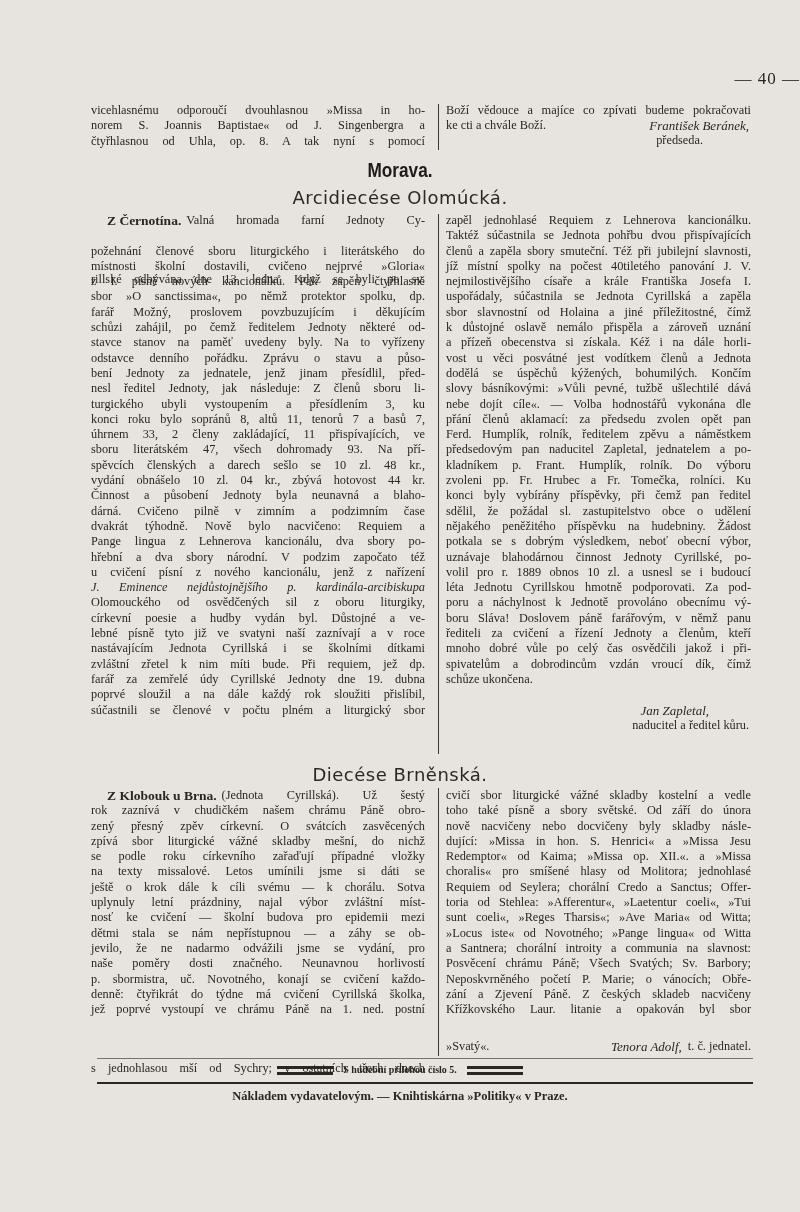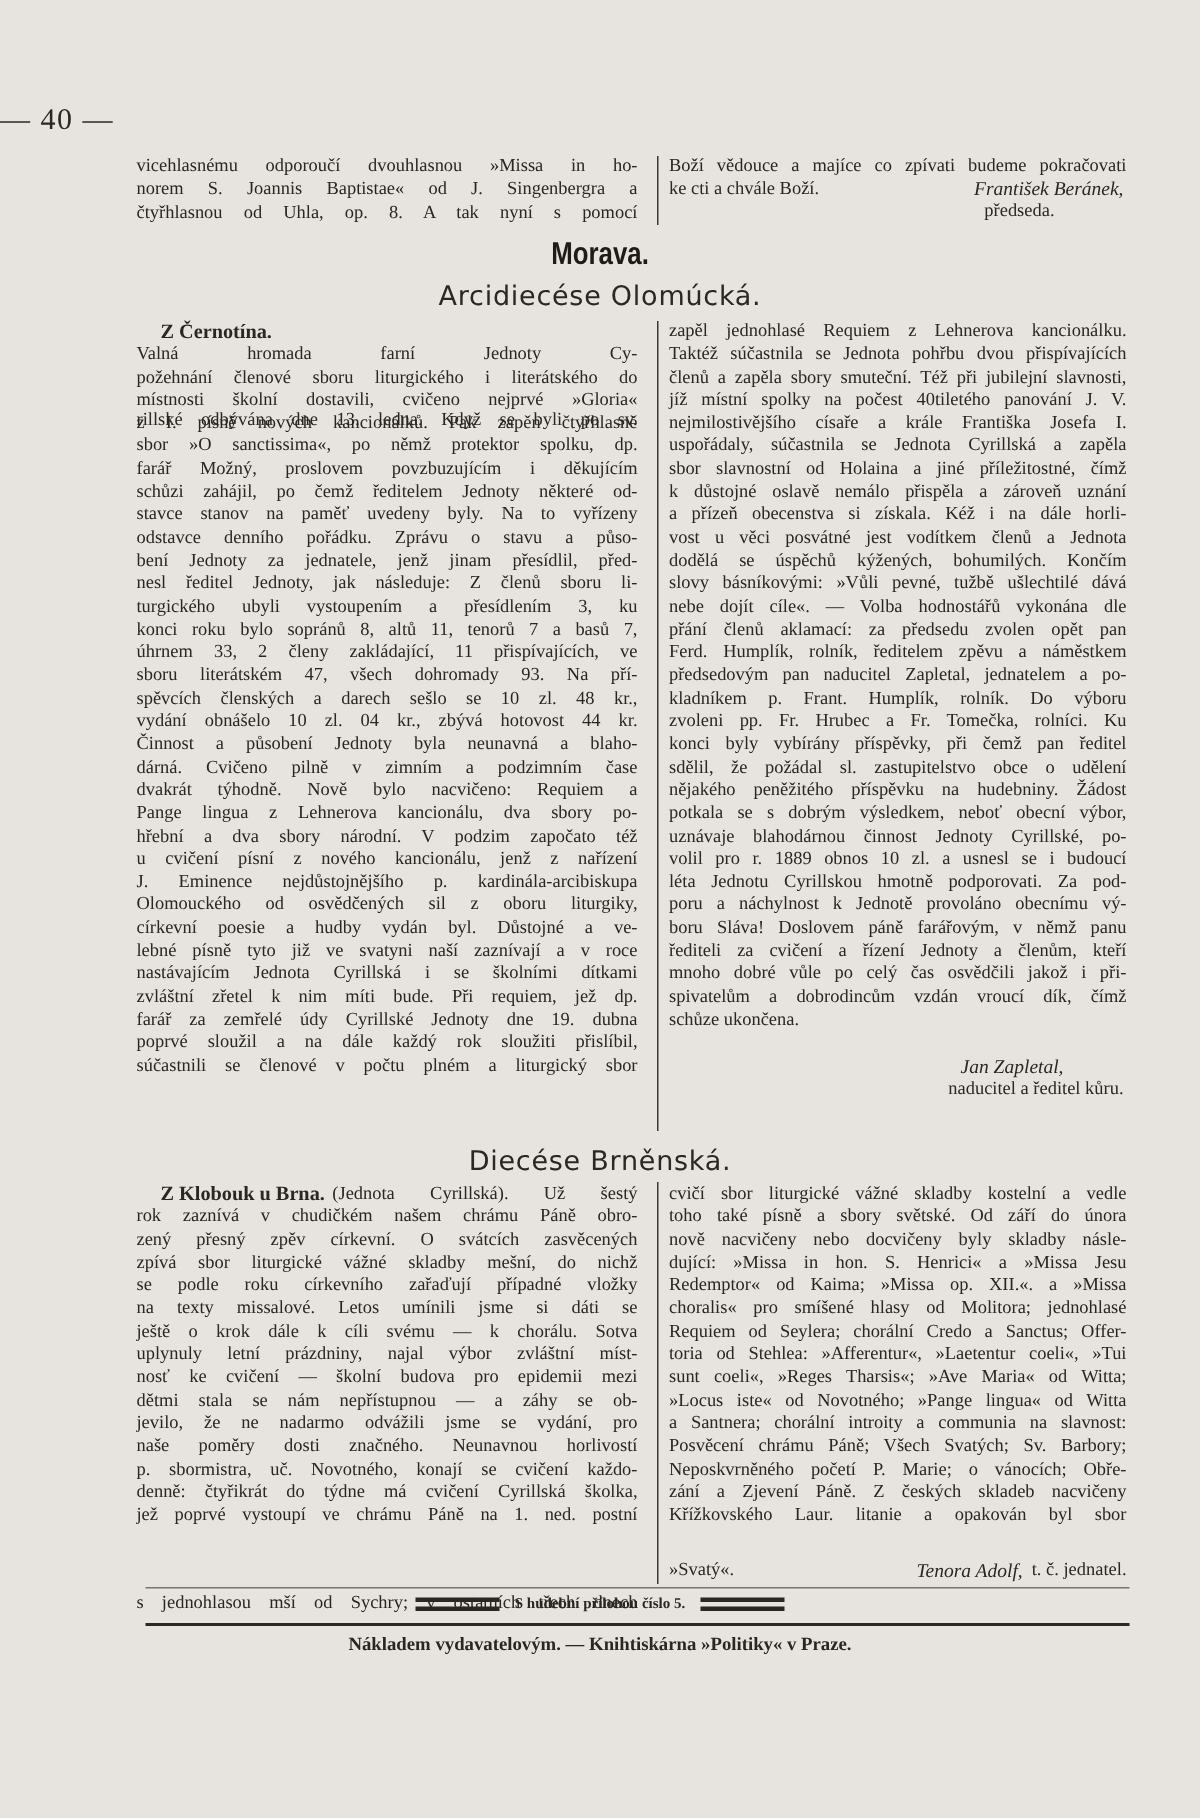--- a/index.html
+++ b/index.html
@@ -4,22 +4,22 @@
 <style>
   html, body { margin: 0; padding: 0; }
   body {
     width: 800px; height: 1212px; overflow: hidden;
     background: #e7e4df;
     font-family: "Liberation Serif", "DejaVu Serif", serif;
     color: #2a2622;
     position: relative;
   }
   .page-number {
-    position: absolute; top: 69px; left: 0; width: 800px; text-align: left;
-    font-size: 20px; letter-spacing: 1px; color: #2b2724;
+    position: absolute; top: 69px; left: 0; width: 800px; text-align: right;
+    font-size: 17px; letter-spacing: 1px; color: #2b2724;
   }
   .col {
     position: absolute; font-size: 12.3px; line-height: 15.3px;
   }
   .col .line { white-space: nowrap; display: flex; justify-content: space-between; height: 15.3px; }
   .col .line.last { justify-content: flex-start; }
   .col .line.right { justify-content: flex-end; }
   .rule-v { position: absolute; width: 1px; background: #3a3633; }
   .section-title {
     position: absolute; left: 0; width: 800px; text-align: center;
@@ -76,21 +76,21 @@
   </div>
   <div class="line" style="justify-content:flex-end; padding-right:48px;">
     <span>předseda.</span>
   </div>
 </div>
 
 <div class="section-title" style="top:158px;">Morava.</div>
 <div class="section-sub" style="top:187px;">Arcidiecése Olomúcká.</div>
 
 <div class="col" id="s1-left" style="left:91px; top:213px; width:334px;">
-    <div class="line" style="justify-content: flex-start; flex-direction: column;">
+    <div class="line" style="justify-content: flex-start;">
       <span class="lead" style="margin-left: 16px; margin-right: 5px;">Z Černotína.</span>
       <span style="flex: 1 1 0%; text-align: justify; text-align-last: justify;">Valná hromada farní Jednoty Cy-</span>
     </div>
     <div class="line">
       <span style="flex: 1 1 0%; text-align: justify; text-align-last: justify; margin-top: 44px;">rillské odbývána dne 13. ledna. Když se byli po sv.</span>
     </div>
     <div class="line">
       <span style="flex: 1 1 0%; text-align: justify; text-align-last: justify;">požehnání členové sboru liturgického i literátského do</span>
     </div>
     <div class="line">
@@ -150,21 +150,21 @@
     <div class="line">
       <span style="flex: 1 1 0%; text-align: justify; text-align-last: justify;">Pange lingua z Lehnerova kancionálu, dva sbory po-</span>
     </div>
     <div class="line">
       <span style="flex: 1 1 0%; text-align: justify; text-align-last: justify;">hřební a dva sbory národní. V podzim započato též</span>
     </div>
     <div class="line">
       <span style="flex: 1 1 0%; text-align: justify; text-align-last: justify;">u cvičení písní z nového kancionálu, jenž z nařízení</span>
     </div>
     <div class="line">
-      <span style="flex: 1 1 0%; text-align: justify; text-align-last: justify;">J. Eminence nejdůstojnějšího p. kardinála-arcibiskupa</span>
+      <span style="flex: 1 1 0%; text-align: justify; text-align-last: justify; font-style: italic;">J. Eminence nejdůstojnějšího p. kardinála-arcibiskupa</span>
     </div>
     <div class="line">
       <span style="flex: 1 1 0%; text-align: justify; text-align-last: justify;">Olomouckého od osvědčených sil z oboru liturgiky,</span>
     </div>
     <div class="line">
       <span style="flex: 1 1 0%; text-align: justify; text-align-last: justify;">církevní poesie a hudby vydán byl. Důstojné a ve-</span>
     </div>
     <div class="line">
       <span style="flex: 1 1 0%; text-align: justify; text-align-last: justify;">lebné písně tyto již ve svatyni naší zaznívají a v roce</span>
     </div>

